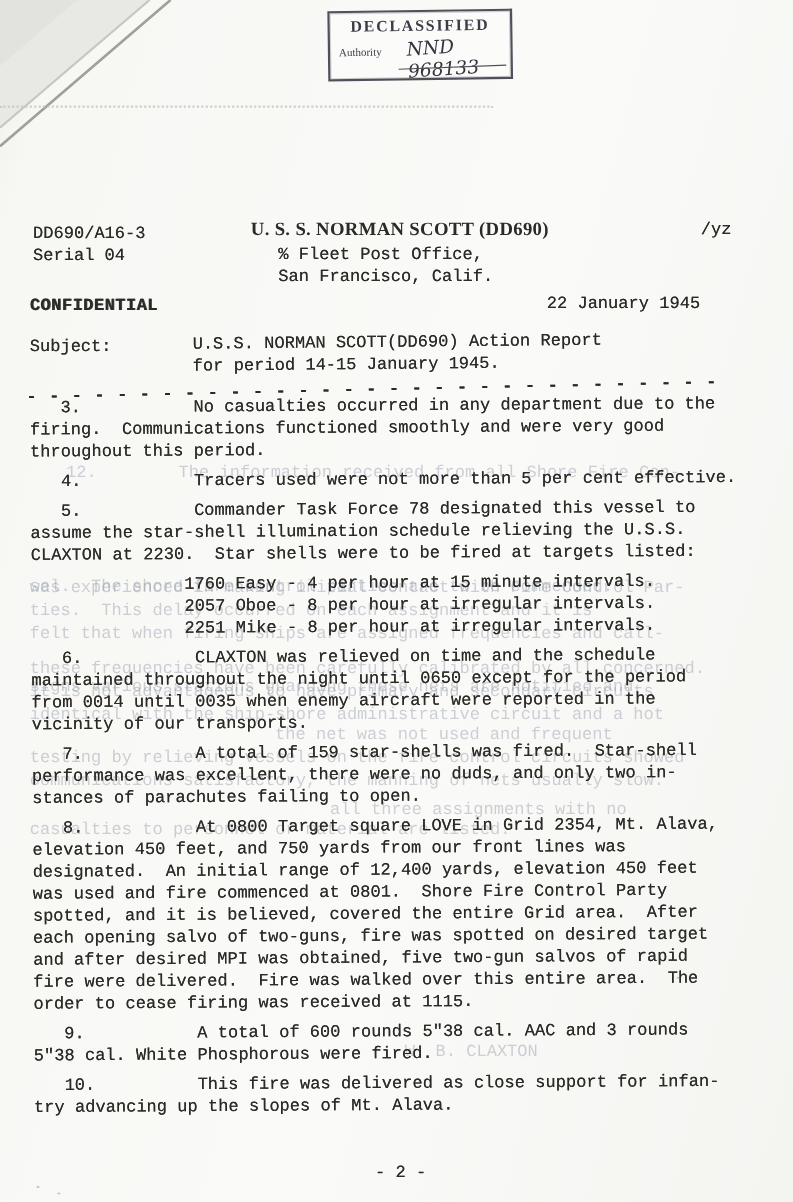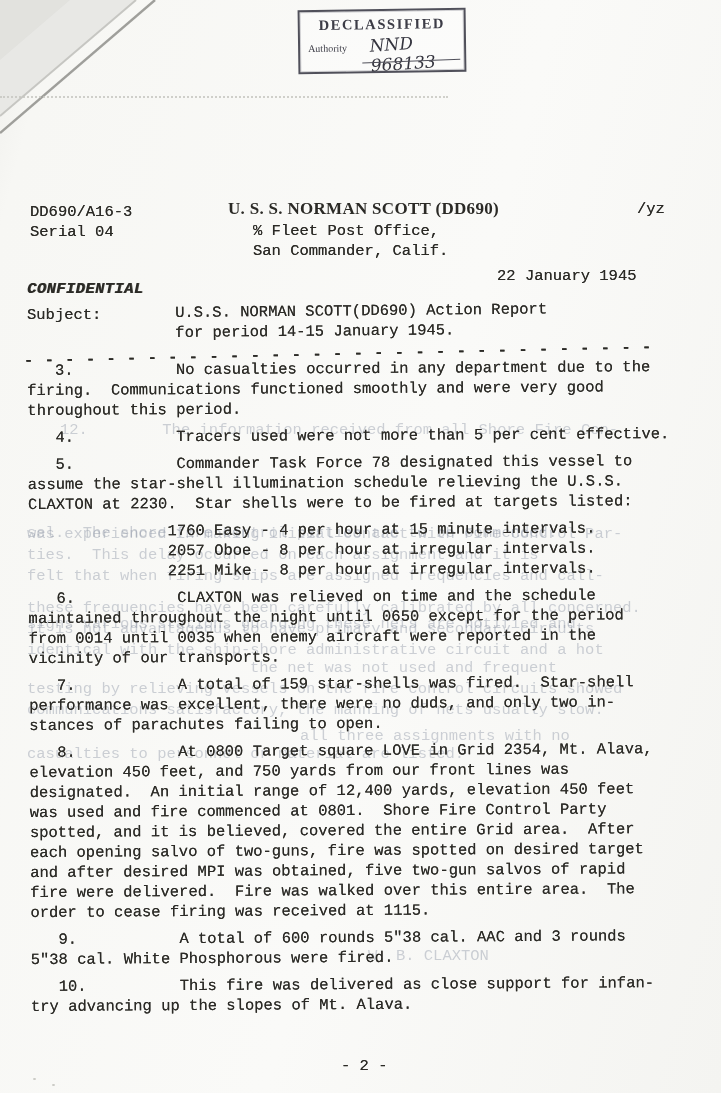--- a/index.html
+++ b/index.html
@@ -86,24 +86,24 @@
     <div class="stamp-title">DECLASSIFIED</div>
     <div class="stamp-auth-label">Authority</div>
     <div class="stamp-auth-value">NND 968133</div>
     <div class="stamp-underline"></div>
   </div>
 
   <div class="typed" style="left:30px;top:202px;">DD690/A16-3
 Serial 04</div>
   <div class="ship" style="left:228px;top:199px;">U. S. S. NORMAN SCOTT (DD690)</div>
   <div class="typed" style="left:253px;top:221px;">% Fleet Post Office,</div>
-  <div class="typed" style="left:253px;top:241px;">San Commander, Calif.</div>
+  <div class="typed" style="left:253px;top:241px;">San Francisco, Calif.</div>
   <div class="typed" style="left:637px;top:199px;text-align:right;">/yz</div>
   <div class="typed" style="left:497px;top:266px;">22 January 1945</div>
-  <div class="typed bold" style="left:27px;top:279px;font-style:italic;">CONFIDENTIAL</div>
+  <div class="typed bold" style="left:27px;top:268px;">CONFIDENTIAL</div>
 
   <div class="typed" style="left:27px;top:305px;">Subject:</div>
   <div class="typed subject-lines" style="left:175px;top:303px;">U.S.S. NORMAN SCOTT(DD690) Action Report
 for period 14-15 January 1945.</div>
   <div class="separator">- - - - - - - - - - - - - - - - - - - - - - - - - - - - - - -</div>
 
   <div class="body">
     <div class="block">   3.           No casualties occurred in any department due to the
 firing.  Communications functioned smoothly and were very good
 throughout this period.</div>

